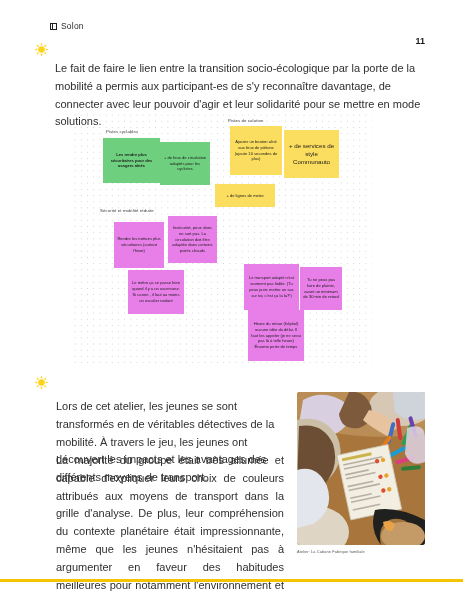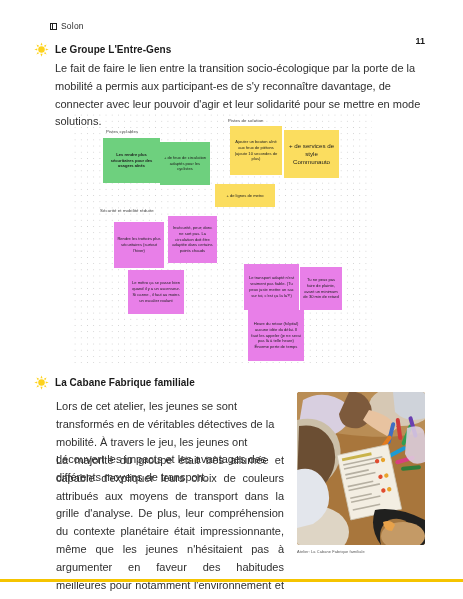--- a/index.html
+++ b/index.html
@@ -191,21 +191,20 @@
         <path d="M12 23.4 L10.3 18.8 L13.7 18.8 Z"></path>
         <path d="M0.6 12 L5.2 10.3 L5.2 13.7 Z"></path>
         <path d="M23.4 12 L18.8 13.7 L18.8 10.3 Z"></path>
         <path d="M3.9 3.9 L8.2 6.0 L6.0 8.2 Z"></path>
         <path d="M20.1 20.1 L15.8 18.0 L18.0 15.8 Z"></path>
         <path d="M20.1 3.9 L18.0 8.2 L15.8 6.0 Z"></path>
         <path d="M3.9 20.1 L6.0 15.8 L8.2 18.0 Z"></path>
       </g>
     </svg>
   </span>
-  <span class="section-title">Le Groupe L'Entre-Gens</span>
 </div>
 
 <div class="body-text" style="left:55px; top:60px; width:372px;">Le fait de faire le lien entre la transition socio-écologique par la porte de la mobilité a permis aux participant-es de s'y reconnaître davantage, de connecter avec leur pouvoir d'agir et leur solidarité pour se mettre en mode solutions.</div>
 
 <div class="board">
 
   <div class="board-label" style="left:34px; top:17px;">Pistes cyclables</div>
   <div class="board-label" style="left:156px; top:6px;">Pistes de solution</div>
   <div class="board-label" style="left:28px; top:96px;">Sécurité et mobilité réduite</div>
 
@@ -234,21 +233,20 @@
         <path d="M12 23.4 L10.3 18.8 L13.7 18.8 Z"></path>
         <path d="M0.6 12 L5.2 10.3 L5.2 13.7 Z"></path>
         <path d="M23.4 12 L18.8 13.7 L18.8 10.3 Z"></path>
         <path d="M3.9 3.9 L8.2 6.0 L6.0 8.2 Z"></path>
         <path d="M20.1 20.1 L15.8 18.0 L18.0 15.8 Z"></path>
         <path d="M20.1 3.9 L18.0 8.2 L15.8 6.0 Z"></path>
         <path d="M3.9 20.1 L6.0 15.8 L8.2 18.0 Z"></path>
       </g>
     </svg>
   </span>
-  <span class="section-title">La Cabane Fabrique familiale</span>
 </div>
 
 <div class="body-text" style="left:56px; top:398px; width:228px;">Lors de cet atelier, les jeunes se sont transformés en de véritables détectives de la mobilité. À travers le jeu, les jeunes ont découvert les impacts et les avantages des différents moyens de transport.</div>
 
 <div class="body-text justify" style="left:56px; top:452px; width:228px;">La majorité du groupe était très allumée et capable d'expliquer leurs choix de couleurs attribués aux moyens de transport dans la grille d'analyse. De plus, leur compréhension du contexte planétaire était impressionnante, même que les jeunes n'hésitaient pas à argumenter en faveur des habitudes meilleures pour notamment l'environnement et la santé.</div>
 
 <div class="photo-wrap">
   <div class="photo">
     <svg viewBox="0 0 128 153" preserveAspectRatio="none" aria-hidden="true">
       <rect x="0" y="0" width="128" height="153" fill="#a8763c"></rect>

